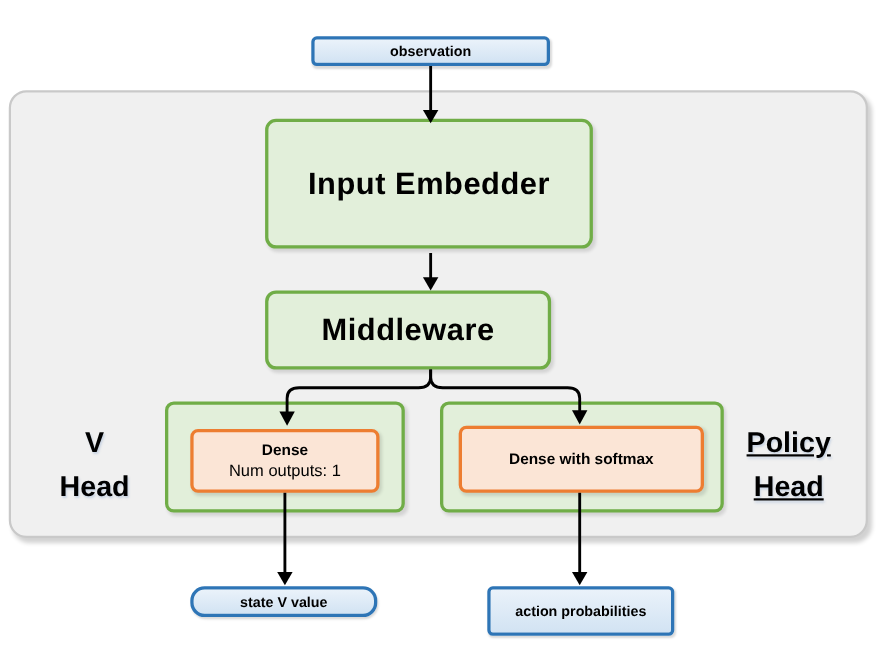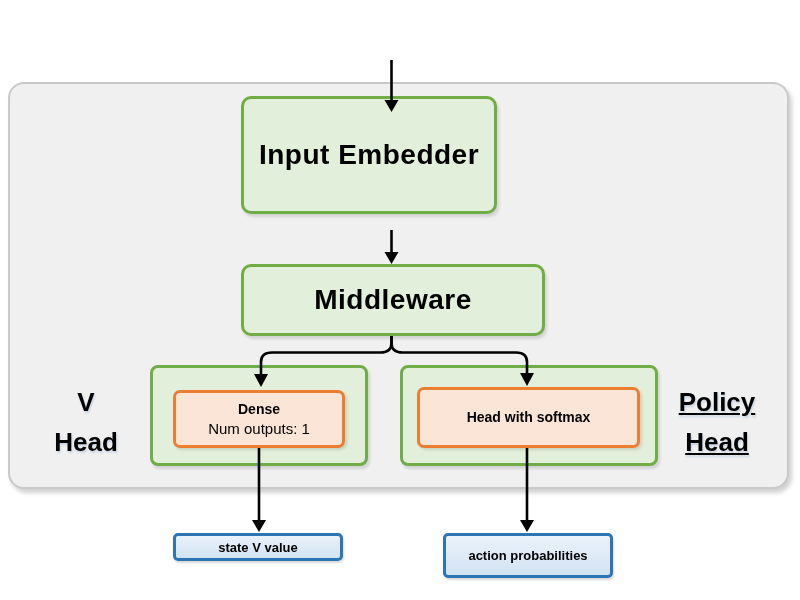--- a/index.html
+++ b/index.html
@@ -41,52 +41,55 @@
     position:absolute;text-align:center;font-size:26px;font-weight:bold;line-height:40px;
     text-shadow:1px 2px 2px rgba(110,145,195,0.30);
   }
   #arrow-layer{position:absolute;left:0;top:0;width:800px;height:600px;pointer-events:none;}
 </style>
 </head>
 <body>
 
 <div id="stage">
 
+  <div class="blue-box" style="left:283px;top:33px;width:217px;height:27px;">
+    <span>observation</span>
+  </div>
 
   <div class="container-box"></div>
 
-  <div class="green-box" style="left:241px;top:96px;width:256px;height:118px;">
+  <div class="green-box" style="left:241px;top:108px;width:298px;height:118px;">
     <span class="green-title">Input Embedder</span>
   </div>
 
-  <div class="green-box" style="left:241px;top:264px;width:304px;height:72px;text-align:center;">
+  <div class="green-box" style="left:241px;top:264px;width:260px;height:72px;text-align:center;">
     <span class="green-title">Middleware</span>
   </div>
 
   <div class="green-box" style="left:150px;top:365px;width:218px;height:101px;border-radius:8px;"></div>
   <div class="orange-box" style="left:173px;top:390px;width:172px;height:58px;">
     <span class="orange-title">Dense</span>
     <span class="orange-sub">Num outputs: 1</span>
   </div>
 
   <div class="green-box" style="left:400px;top:365px;width:258px;height:101px;border-radius:8px;"></div>
   <div class="orange-box" style="left:417px;top:387px;width:223px;height:61px;">
-    <span class="orange-title">Head with softmax</span>
+    <span class="orange-title">Dense with softmax</span>
   </div>
 
   <div class="head-label" style="left:30px;top:382px;width:112px;">
     <div>V</div>
     <div>Head</div>
   </div>
   <div class="head-label" style="left:655px;top:382px;width:124px;text-decoration:underline;">
     <div>Policy</div>
     <div>Head</div>
   </div>
 
-  <div class="blue-box" style="left:173px;top:533px;width:170px;height:28px;">
+  <div class="blue-box" style="left:173px;top:533px;width:170px;height:28px;border-radius:13px;">
     <span>state V value</span>
   </div>
   <div class="blue-box" style="left:443px;top:533px;width:170px;height:45px;">
     <span>action probabilities</span>
   </div>
 
   <svg id="arrow-layer" viewBox="0 0 800 600">
     <g stroke="#000000" stroke-width="2.6" fill="none">
       <path d="M391.5,60 V101"></path>
       <path d="M391.5,230 V253"></path>

